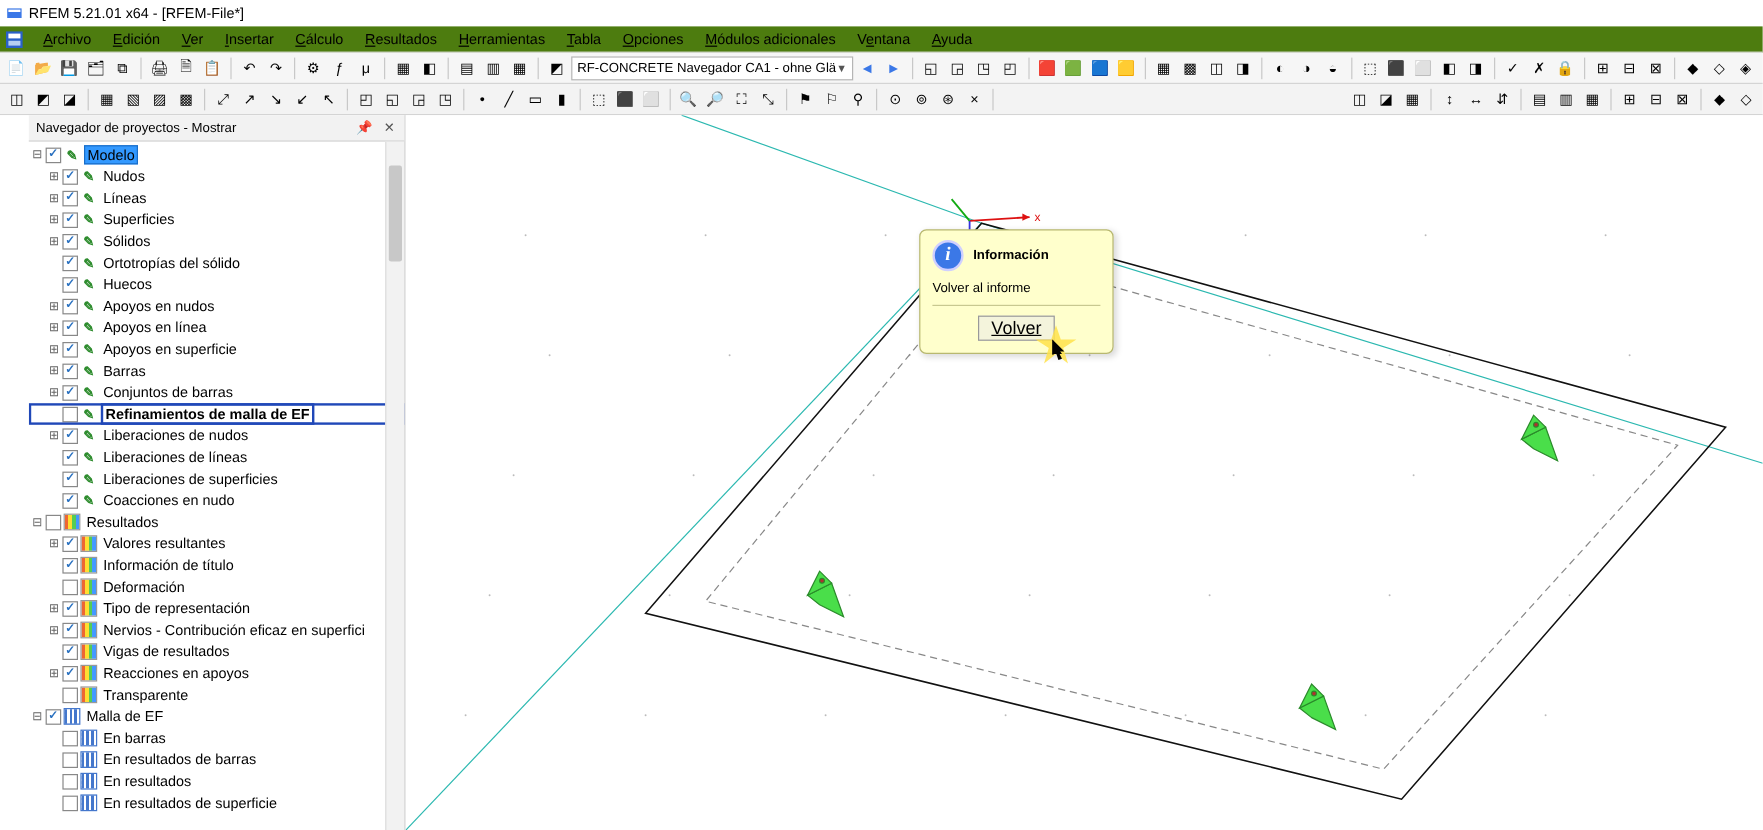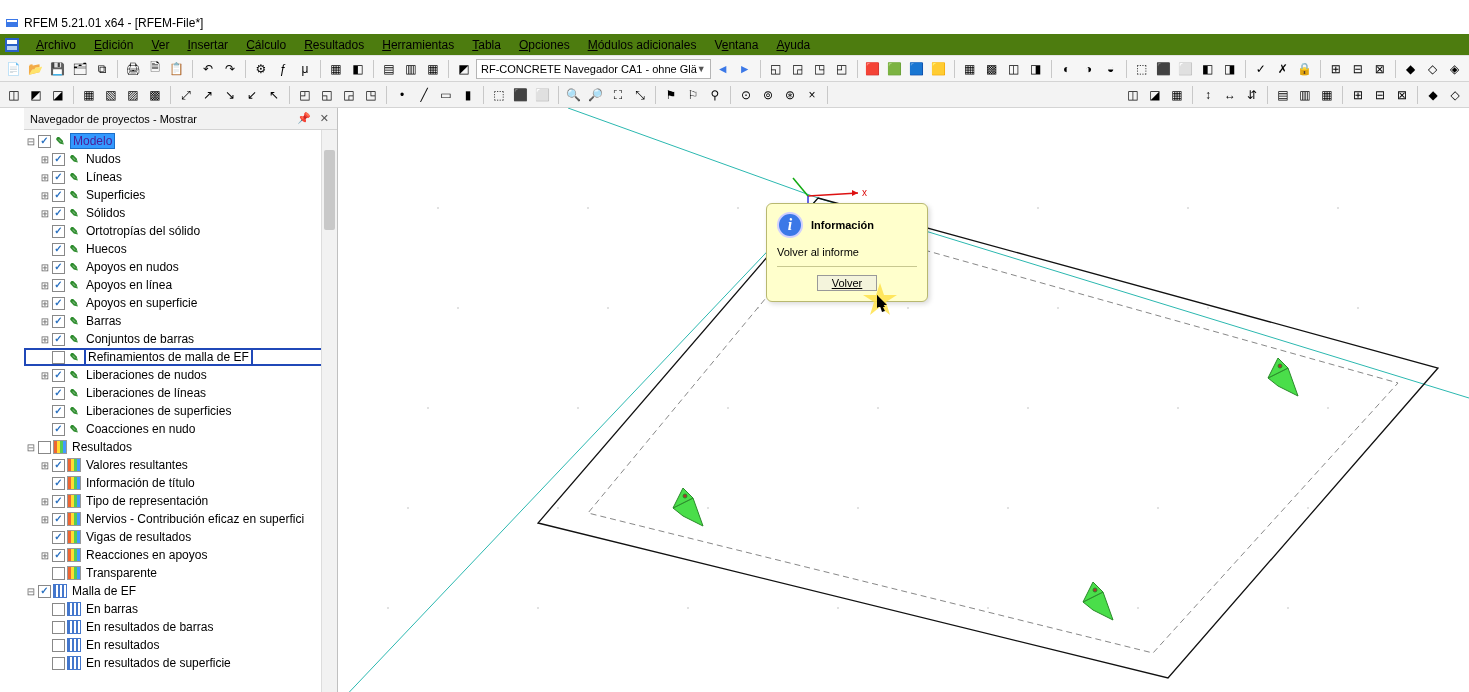--- a/index.html
+++ b/index.html
@@ -1,17 +1,17 @@
 <!DOCTYPE html>
 <html><head>
 <meta charset="utf-8">
 <style>
   * { box-sizing: border-box; }
   body { margin: 0; font-family: "Segoe UI", Tahoma, Arial, sans-serif; font-size: 12px; background: #fff; color: #000; overflow: hidden; user-select: none; }
-  .title-bar { height: 22px; background: #fff; display: flex; align-items: center; padding: 0 4px; gap: 4px; margin-top: 12px; }
+  .title-bar { height: 22px; background: #fff; display: flex; align-items: center; padding: 0 4px; gap: 4px; }
   .title-icon { width:16px; height:16px; display:inline-flex; align-items:center; justify-content:center; font-size:12px; }
   .menu-bar { height: 22px; background: #4d7c0f; display: flex; align-items: center; padding: 0 4px; gap: 2px; border-bottom: 1px solid #e3e3e3; }
   .menu-icon { width:16px; height:16px; display:inline-flex; align-items:center; justify-content:center; margin-right:6px; }
   .menu-item { padding: 2px 8px; cursor: default; }
   .hk { text-decoration: underline; }
   .toolbar { height: 26px; background: #f3f3f3; border-bottom: 1px solid #d4d4d4; display:flex; align-items:center; gap:2px; padding:0 4px; }
   .toolbar-row1 { background:#f6f6f6; }
   .tb-sep { width:1px; height:18px; background:#c8c8c8; margin:0 3px; }
   .tb-btn { width:20px; height:20px; display:inline-flex; align-items:center; justify-content:center; border:1px solid transparent; cursor:default; font-size:12px; }
   .tb-combo { height:20px; background:#fff; border:1px solid #b5b5b5; display:flex; align-items:center; padding:0 4px; font-size:11px; min-width:200px; }
@@ -22,28 +22,28 @@
   .panel-header .pin { position:absolute; right:26px; font-size:11px; color:#555; }
   .panel-header .close { position:absolute; right:8px; font-size:11px; color:#555; }
   .tree { flex:1; overflow:auto; padding:2px 0; position:relative; }
   .tree-row { display:flex; align-items:center; height:18px; padding-right:4px; white-space:nowrap; }
   .tree-toggle { width:14px; text-align:center; font-size:10px; color:#666; cursor:default; }
   .tree-space { width:14px; display:inline-block; }
   .chk { width:13px; height:13px; border:1px solid #888; background:#fff; display:inline-flex; align-items:center; justify-content:center; font-size:10px; margin-right:2px; }
   .chk.checked::after { content:"✓"; color:#2a71c0; font-weight:bold; line-height:10px; }
   .node-icon { width:14px; height:14px; display:inline-flex; align-items:center; justify-content:center; font-size:11px; margin-right:3px; }
   .lbl { padding:0 2px; }
-  .lbl.selected { background:#3399ff; color:#4c1d95; border:1px solid #1a6dc7; }
-  .highlight-box { border:2px solid #2048b8; }
+  .lbl.selected { background:#3399ff; color:#000000; border:1px solid #1a6dc7; }
+  .highlight-box { border:2px solid #2048b8;font-weight:bold; }
   .viewport { flex:1; position:relative; background:#fff; }
   .dialog { position:absolute; left:428px; top:95px; width:162px; background:#ffffcc; border:1px solid #b8b870; border-radius:6px; box-shadow:2px 2px 5px rgba(0,0,0,.15); padding:8px 10px 10px 10px; font-size:11px; }
   .dialog-hdr { display:flex; align-items:center; gap:8px; font-weight:bold; margin-bottom:8px; }
   .info-ico { width:26px; height:26px; border-radius:50%; background:#3b78e7; display:inline-flex; align-items:center; justify-content:center; color:#fff; font-family:Georgia,serif; font-style:italic; font-weight:bold; font-size:16px; border:2px solid #d0d0ff; }
   .dialog-line { height:1px; background:#c8c890; margin:8px 0; }
-  .dialog-btn { display:block; margin:0 auto; min-width:60px; padding:1px 10px; border:1px solid #999; background:#f4f4dc; font-size:11px; cursor:default; }
+  .dialog-btn { display:block; margin:0 auto; min-width:60px; padding:1px 10px; border:1px solid #999; background:#f4f4dc; font-size:15px; cursor:default; }
   .cursor-star { position:absolute; left:525px; top:175px; pointer-events:none; }
   .scroll-v { position:absolute; right:0; top:0; bottom:0; width:16px; background:#f2f2f2; border-left:1px solid #ddd; }
   .scroll-thumb { position:absolute; left:2px; right:2px; top:20px; height:80px; background:#c8c8c8; border-radius:2px; }
   .ic { display:inline-flex; width:14px; height:14px; align-items:center; justify-content:center; }
   .ic-green { color:#2a8a2a; font-weight:bold; }
   .ic-rainbow { background:linear-gradient(90deg,#e63 0 25%,#fd3 0 50%,#5c5 0 75%,#49f 0); border:1px solid #999; }
   .ic-grid { background:repeating-linear-gradient(90deg,#4477cc 0 2px,#fff 2px 4px),repeating-linear-gradient(0deg,#4477cc 0 2px,#fff 2px 4px); border:1px solid #4477cc; }
   .support { fill:#4ade4a; stroke:#2a8a2a; stroke-width:1; }
   .support-dot { fill:#b03030; }
 </style>
@@ -363,20 +363,27 @@
             <span class="chk checked"></span>
             <span class="ic ic-rainbow node-icon"></span>
             <span class="lbl ">Valores resultantes</span>
           </div>
           <div class="tree-row">
             <span class="tree-space"></span>
             <span class="tree-space"></span>
             <span class="chk checked"></span>
             <span class="ic ic-rainbow node-icon"></span>
             <span class="lbl ">Información de título</span>
+          </div>
+          <div class="tree-row">
+            <span class="tree-space"></span>
+            <span class="tree-space"></span>
+            <span class="chk"></span>
+            <span class="ic ic-rainbow node-icon"></span>
+            <span class="lbl ">Deformación</span>
           </div>
           <div class="tree-row">
             <span class="tree-space"></span>
             <span class="tree-toggle">⊞</span>
             <span class="chk checked"></span>
             <span class="ic ic-rainbow node-icon"></span>
             <span class="lbl ">Tipo de representación</span>
           </div>
           <div class="tree-row">
             <span class="tree-space"></span>

